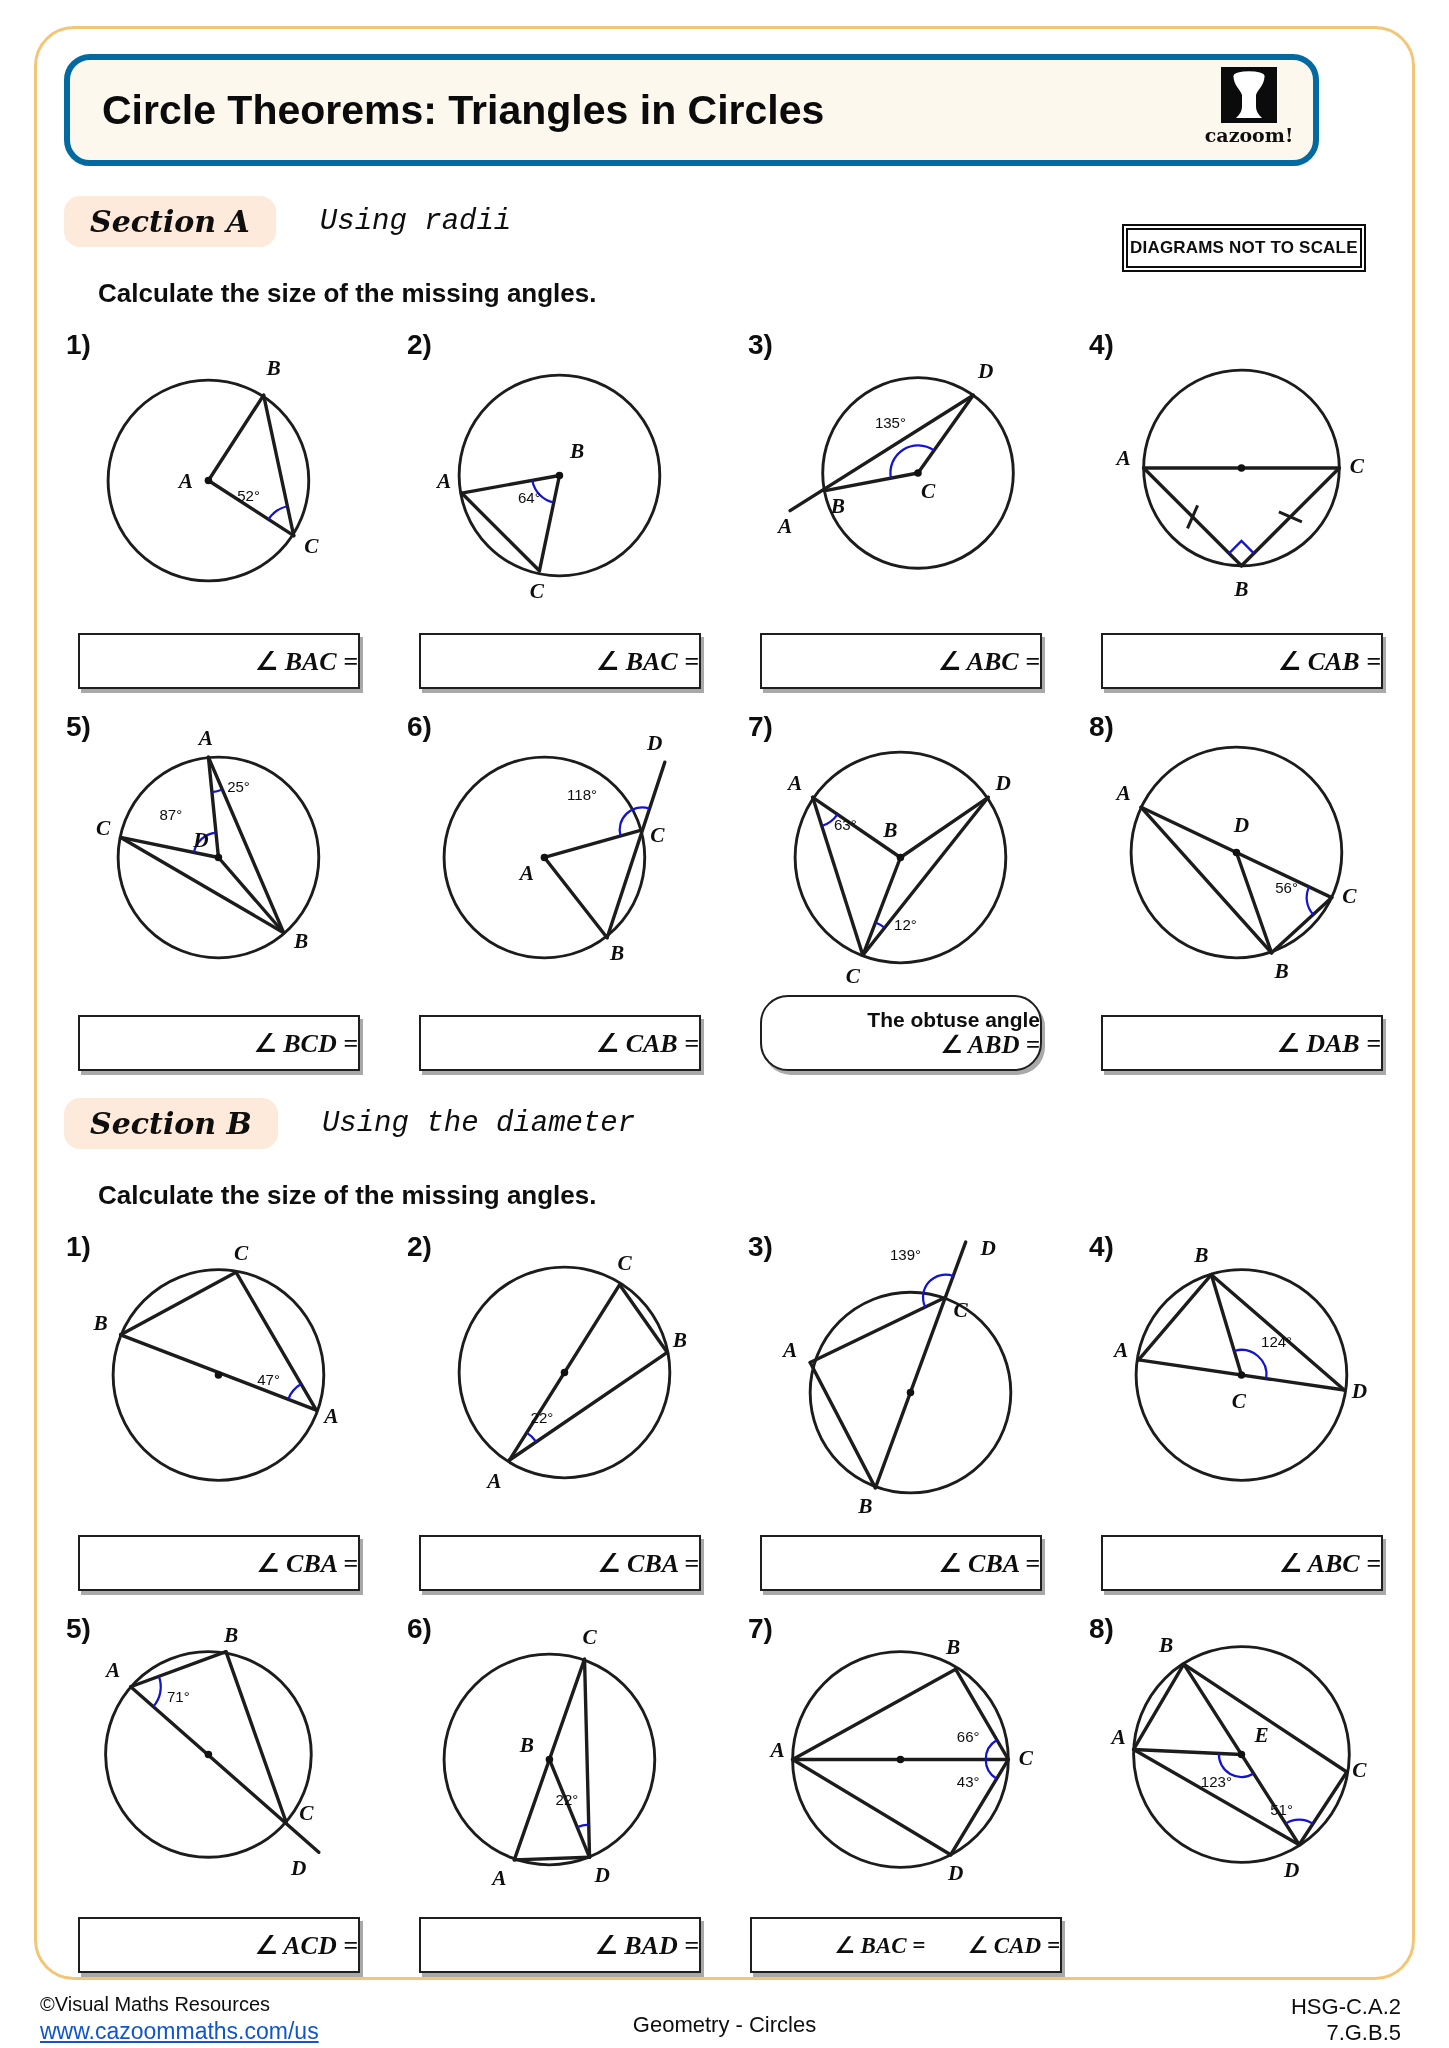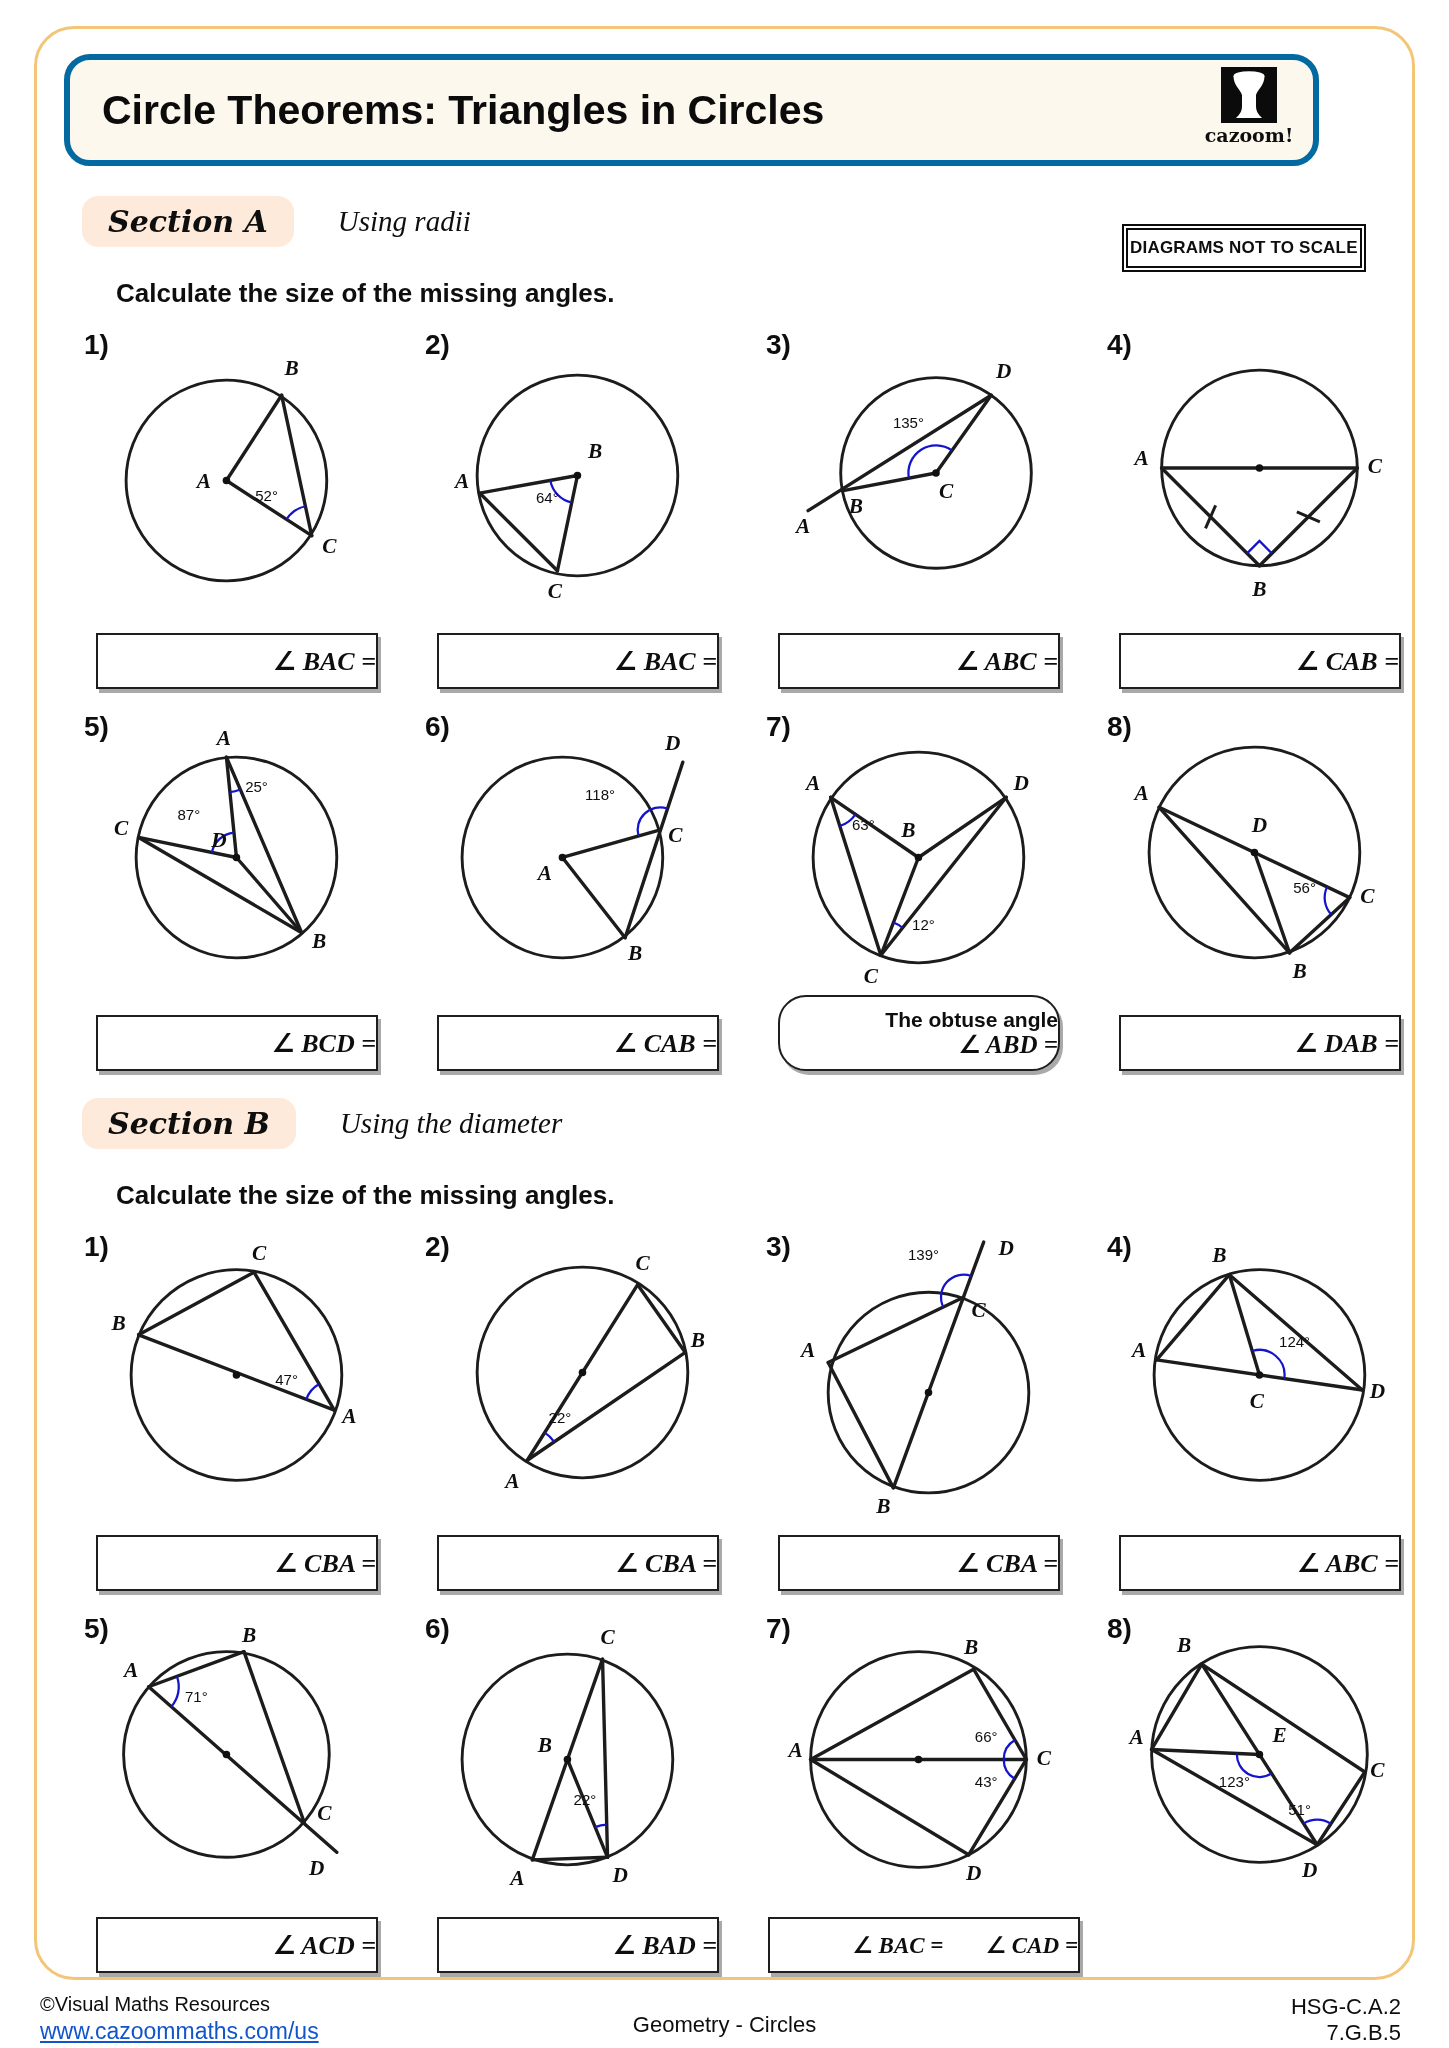--- a/index.html
+++ b/index.html
@@ -9,27 +9,27 @@
        border:3px solid #f3c577;border-radius:40px;}
   .title-box{position:absolute;left:64px;top:54px;width:1243px;height:100px;
        border:6px solid #0369a1;border-radius:26px;background:#fcf8ee;}
   .title-text{position:absolute;left:32px;top:0;line-height:100px;font-size:41px;font-weight:bold;
        letter-spacing:0px;color:#0b0b0b;}
   .logo{position:absolute;right:14px;top:7px;width:100px;text-align:center;}
   .logo svg{display:block;margin:0 auto;}
   .logo-text{font-family:"DejaVu Serif",serif;font-weight:bold;font-size:19px;margin-top:-1px;}
   .scale-box{position:absolute;left:1122px;top:224px;border:6px double #0c0c0c;background:#fff;
        padding:8px 2px;font-size:17px;font-weight:bold;letter-spacing:0.2px;}
-  .section{position:absolute;left:82px;width:1332px;}
+  .section{position:absolute;left:64px;width:1332px;}
   #section-0{top:190px;}
   #section-1{top:1092px;}
   .sec-head{display:flex;align-items:center;height:62px;}
   .sec-pill{background:#fdeada;border-radius:16px;padding:8px 26px;font-family:"DejaVu Serif",serif;
        font-weight:bold;font-style:italic;font-size:30px;}
-  .sec-sub{margin-left:44px;font-family:Liberation Serif, serif;font-style:italic;font-size:29px;}
+  .sec-sub{margin-left:44px;font-family:Liberation Mono, monospace;font-style:italic;font-size:29px;}
   .instruction{margin:26px 0 0 34px;font-size:26px;font-weight:bold;}
   .grid{margin-top:12px;display:grid;grid-template-columns:repeat(4,1fr);column-gap:8px;row-gap:14px;}
   .cell{position:relative;width:333px;}
   .dnum{position:absolute;left:2px;top:8px;font-size:28px;font-weight:bold;}
   .cell svg{display:block;margin:4px auto 0;}
   .answer-box{width:278px;height:52px;margin:2px 0 0 14px;background:#fff;border:2.5px solid #1e1e1e;
        box-shadow:3px 4px 0 #a9a9a9;display:flex;flex-direction:column;align-items:flex-end;justify-content:center;}
   .answer-line{display:flex;gap:56px;font-family:"Liberation Serif","DejaVu Sans",serif;
        font-weight:bold;font-style:italic;font-size:26px;white-space:nowrap;}
   .answer-box.dual{width:308px;margin-left:4px;}

